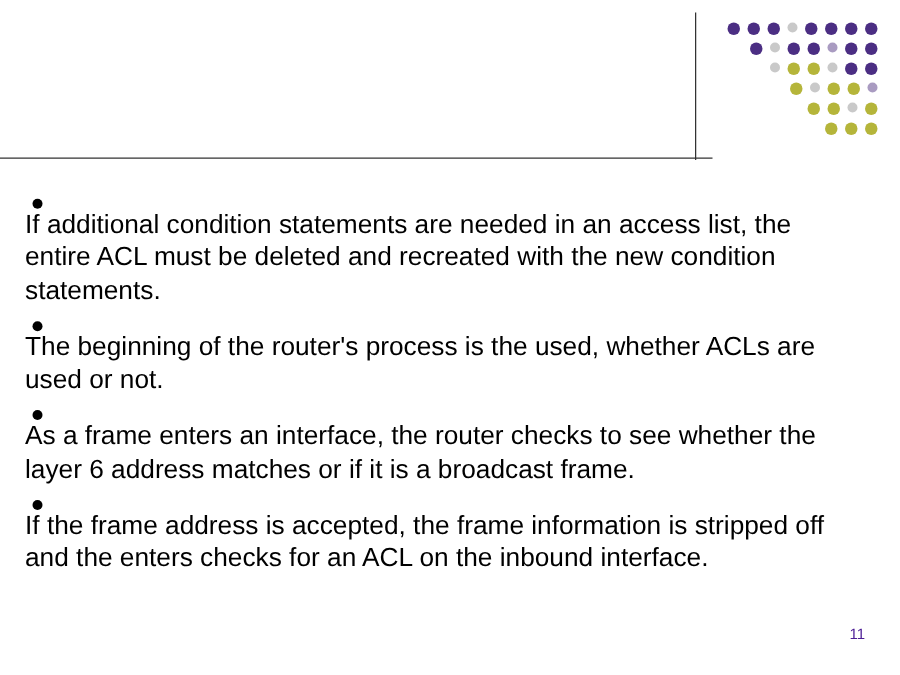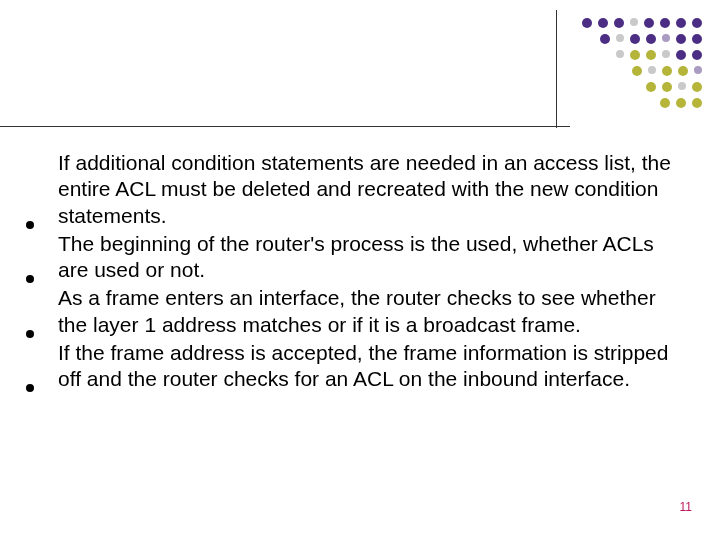--- a/index.html
+++ b/index.html
@@ -52,22 +52,23 @@
     flex-shrink: 0;
   }
   .content {
     position: absolute;
     top: 150px;
     left: 20px;
     right: 40px;
   }
   .bullet-item {
     display: flex;
-    align-items: flex-end;
+    align-items: flex-start;
     margin-bottom: 2px;
+    flex-direction: column;
   }
   .bullet-marker {
     width: 8px;
     height: 8px;
     background: #000;
     border-radius: 50%;
     margin-top: 9px;
     margin-right: 24px;
     flex-shrink: 0;
     margin-left: 6px;
@@ -76,21 +77,21 @@
     font-size: 21px;
     line-height: 1.25;
     color: #000;
     flex: 1;
   }
   .page-number {
     position: absolute;
     bottom: 26px;
     right: 28px;
     font-size: 12px;
-    color: #be185d;
+    color: #4c1d95;
     margin-top: 32px;
   }
 </style>
 </head>
 <body>
 
 <div class="deco-line vertical"></div>
 <div class="deco-line horizontal"></div>
 
 <div class="decoration">
@@ -147,21 +148,21 @@
   <div class="bullet-item">
     <div class="bullet-marker"></div>
     <div class="bullet-text">If additional condition statements are needed in an access list, the entire ACL must be deleted and recreated with the new condition statements.</div>
   </div>
   <div class="bullet-item">
     <div class="bullet-marker"></div>
     <div class="bullet-text">The beginning of the router's process is the used, whether ACLs are used or not.</div>
   </div>
   <div class="bullet-item">
     <div class="bullet-marker"></div>
-    <div class="bullet-text">As a frame enters an interface, the router checks to see whether the layer 1 address matches or if it is a broadcast frame.</div>
+    <div class="bullet-text">As a frame enters an interface, the router checks to see whether the layer 6 address matches or if it is a broadcast frame.</div>
   </div>
   <div class="bullet-item">
     <div class="bullet-marker"></div>
-    <div class="bullet-text">If the frame address is accepted, the frame information is stripped off and the router checks for an ACL on the inbound interface.</div>
+    <div class="bullet-text">If the frame address is accepted, the frame information is stripped off and the enters checks for an ACL on the inbound interface.</div>
   </div>
 </div>
 
 <div class="page-number">11</div>
 
 </body></html>

